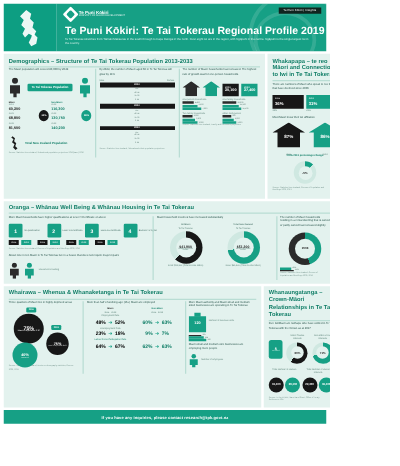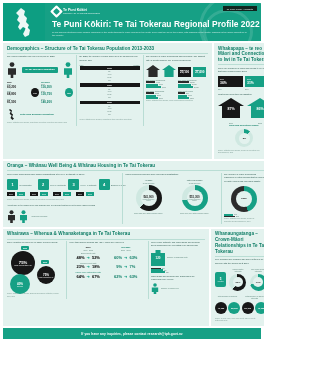--- a/index.html
+++ b/index.html
@@ -183,21 +183,21 @@
       <div class="hdr-badge">Te Puni Kōkiri | Insights</div>
       <div class="logo-row">
         <span class="logo-mark">
             <i></i>
           </span>
         <span class="logo-txt">
           <span style="font-size:3.6px;font-weight:bold;opacity:1">Te Puni Kōkiri</span>
           <span>MINISTRY OF MAORI DEVELOPMENT</span>
         </span>
       </div>
-      <div class="hdr-title">Te Puni Kōkiri: Te Tai Tokerau Regional Profile 2022</div>
+      <div class="hdr-title">Te Puni Kōkiri: Te Tai Tokerau Regional Profile 2019</div>
       <div class="hdr-sub">Te Tai Tokerau stretches from Tāmaki Makaurau in the south through to Cape Reinga in the north. Over eight iwi are in the region, with Ngāpuhi in the centre. Ngāpuhi is the single largest iwi in the country.</div>
     </div>
   </div>
 
   <div class="band">
 
     <div class="panel" style="flex:1">
       <div class="panel-title">Demographics – Structure of Te Tai Tokerau Population 2013-2033</div>
       <div class="rule"></div>
       <div class="demo-body">

